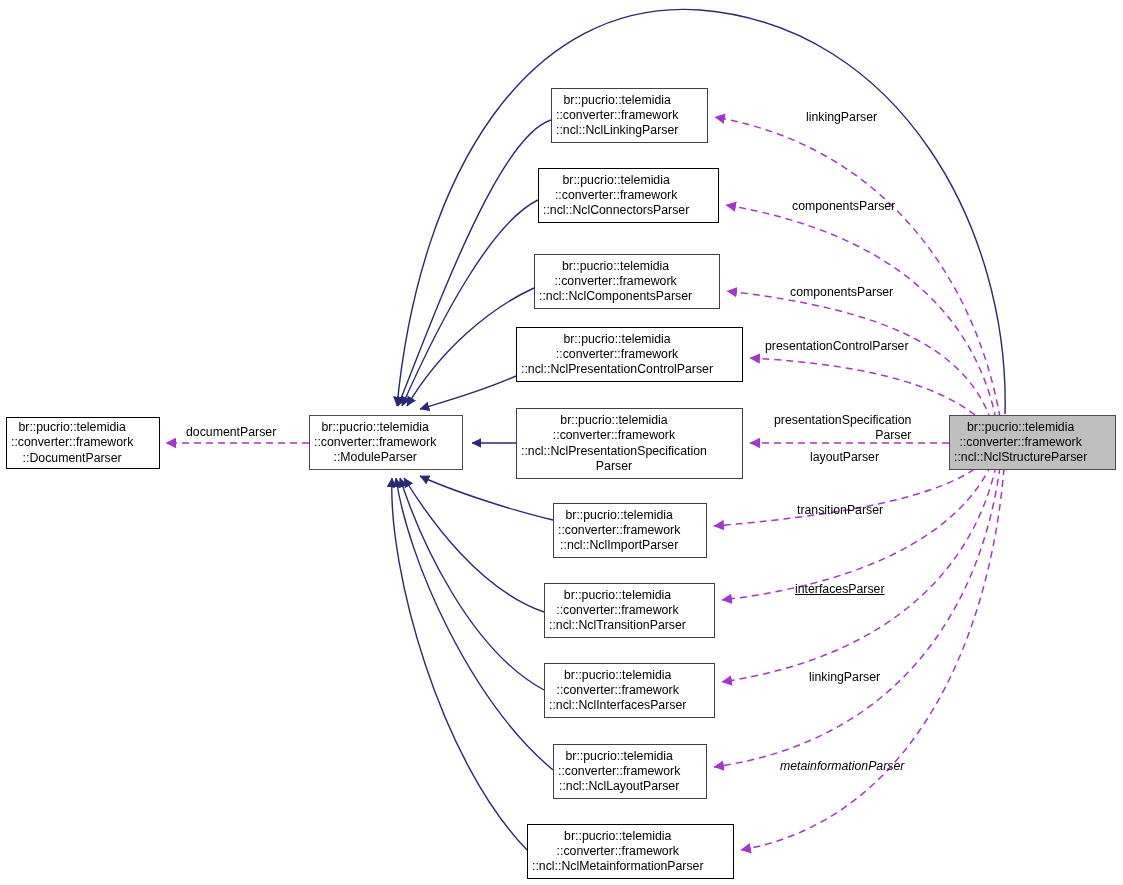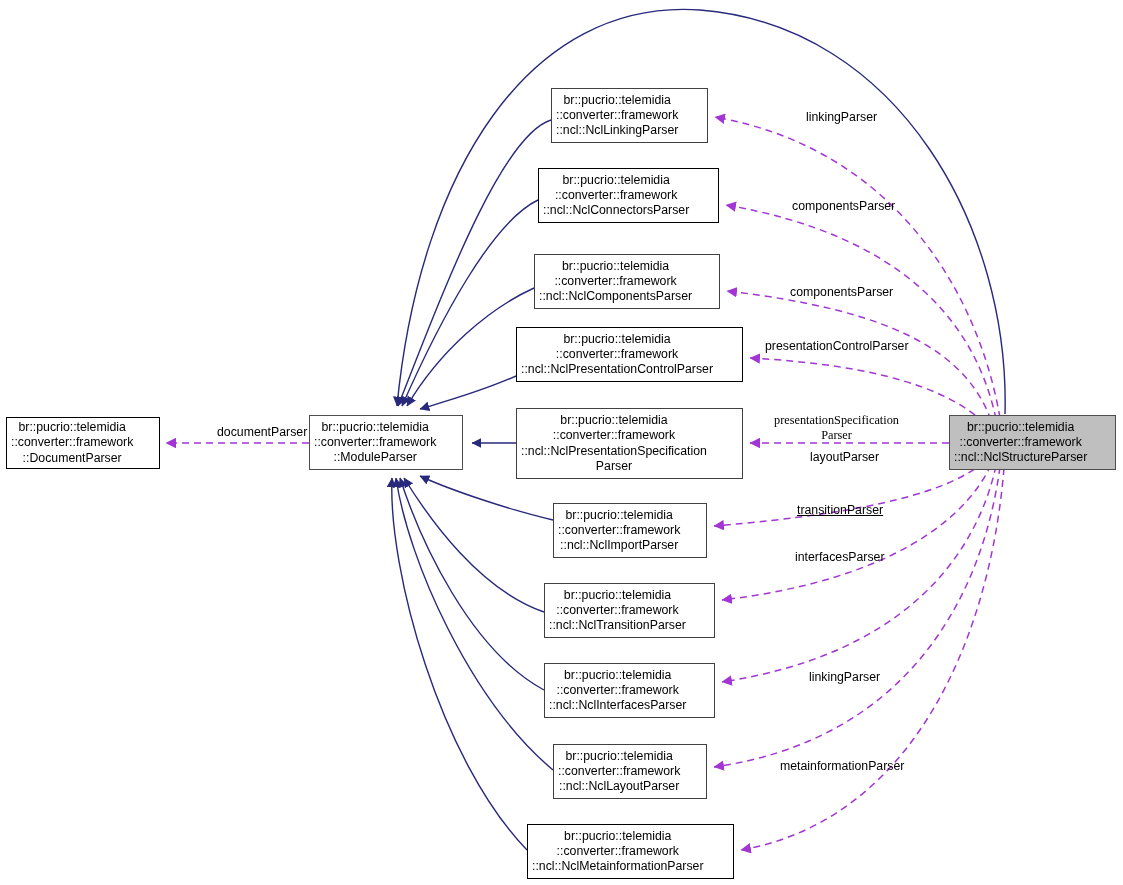--- a/index.html
+++ b/index.html
@@ -156,26 +156,26 @@
 ::converter::framework
 ::ncl::NclMetainformationParser</span>
   </div>
 
   <div class="node hl" style="left:949px;top:415px;width:167px;height:55px;">
     <span class="lbl">br::pucrio::telemidia
 ::converter::framework
 ::ncl::NclStructureParser</span>
   </div>
 
-  <div class="edgelabel" style="left:186px;top:425px;margin-left:31px;">documentParser</div>
+  <div class="edgelabel" style="left:186px;top:425px;">documentParser</div>
   <div class="edgelabel" style="left:806px;top:110px;">linkingParser</div>
   <div class="edgelabel" style="left:792px;top:199px;">componentsParser</div>
   <div class="edgelabel" style="left:790px;top:285px;">componentsParser</div>
   <div class="edgelabel" style="left:765px;top:339px;">presentationControlParser</div>
-  <div class="edgelabel" style="left:774px;top:413px;text-align:center;font-family:Liberation Serif, serif;">presentationSpecification
+  <div class="edgelabel" style="left:774px;top:413px;text-align:right;">presentationSpecification
 Parser</div>
   <div class="edgelabel" style="left:810px;top:450px;">layoutParser</div>
-  <div class="edgelabel" style="left:797px;top:503px;text-decoration:underline;">transitionParser</div>
-  <div class="edgelabel" style="left:795px;top:550px;">interfacesParser</div>
+  <div class="edgelabel" style="left:797px;top:503px;">transitionParser</div>
+  <div class="edgelabel" style="left:795px;top:582px;text-decoration:underline;">interfacesParser</div>
   <div class="edgelabel" style="left:809px;top:670px;">linkingParser</div>
-  <div class="edgelabel" style="left:780px;top:759px;">metainformationParser</div>
+  <div class="edgelabel" style="left:780px;top:759px;font-style:italic;">metainformationParser</div>
 
 </div>
 
 </body></html>

